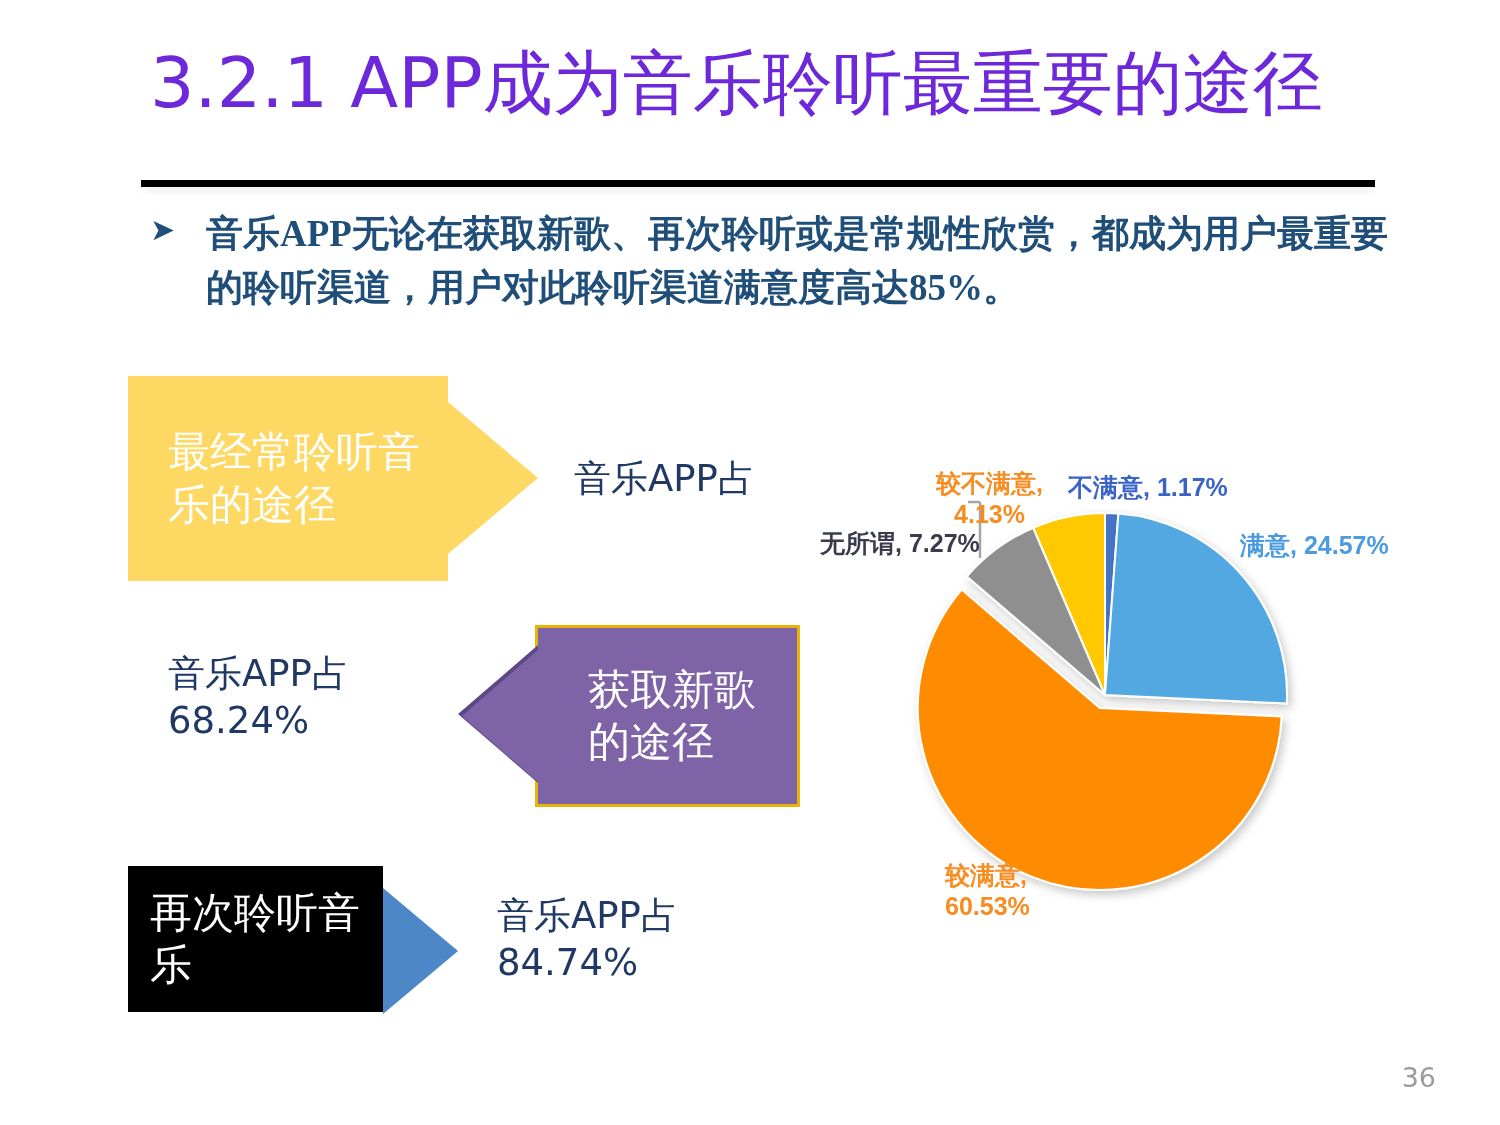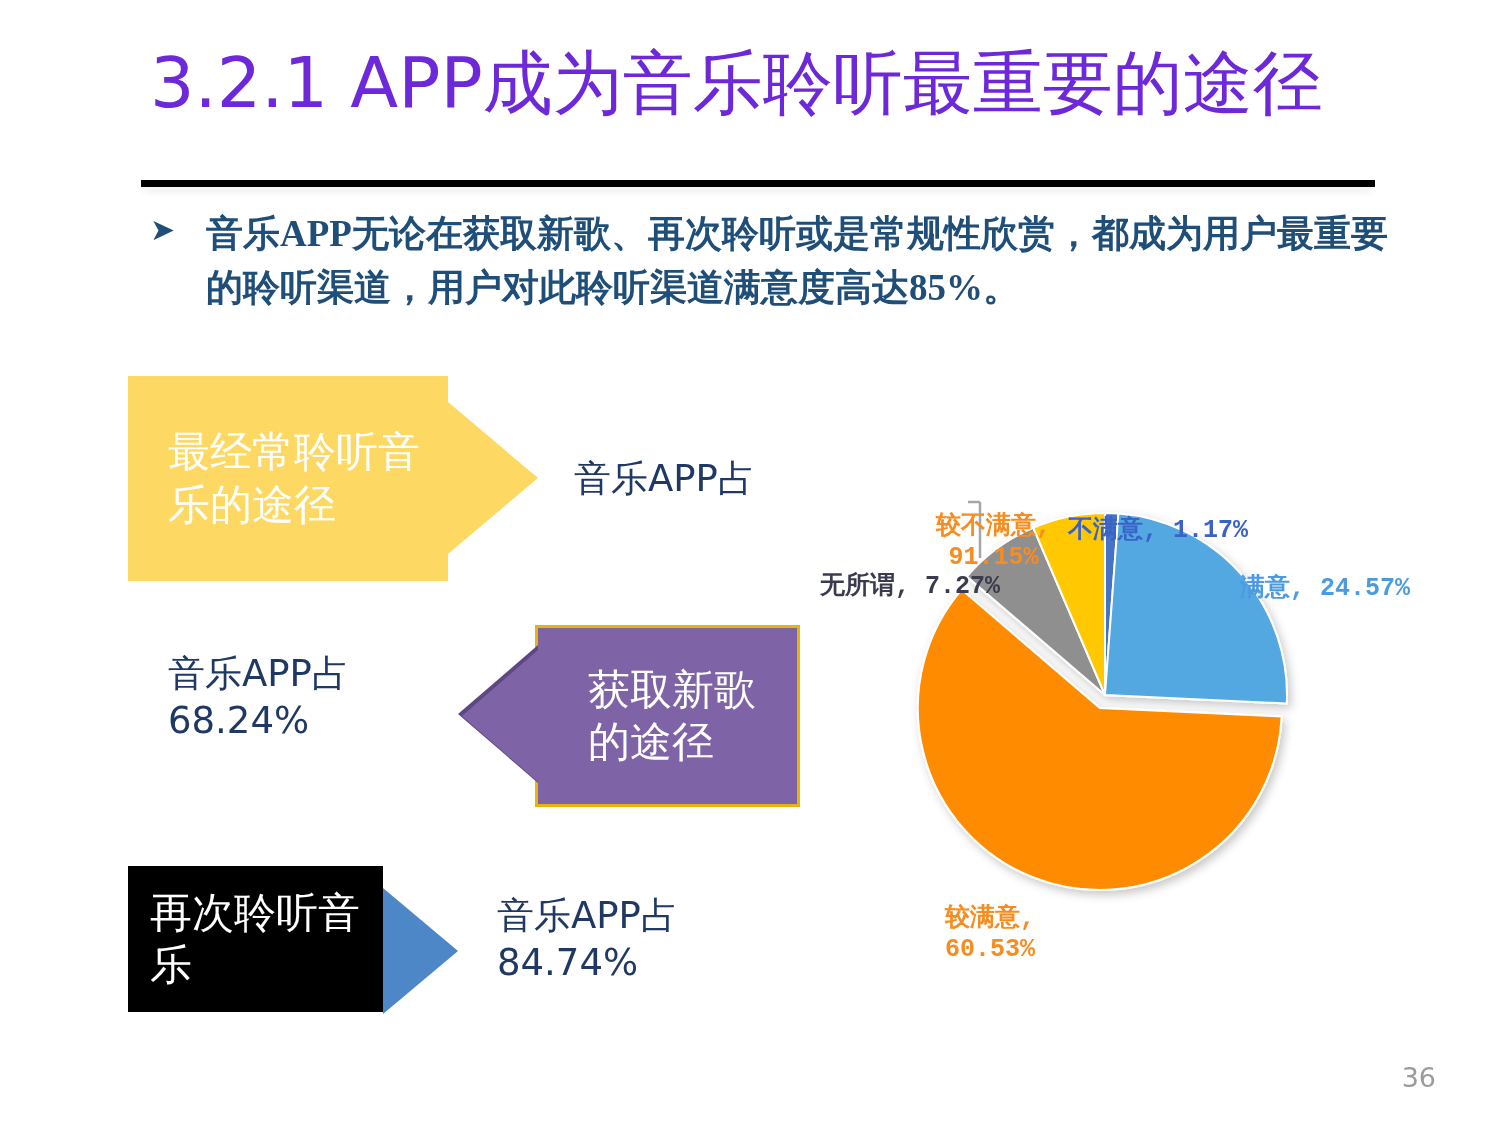--- a/index.html
+++ b/index.html
@@ -187,26 +187,25 @@
     height: 540px;
   }
   .pie-wrap {
     position: absolute;
     left: 0; top: 0;
     width: 640px;
     height: 540px;
   }
   .pie-label {
     position: absolute;
-    font-family: Liberation Mono, monospace;
+    font-family: Liberation Sans, sans-serif;
     font-weight: bold;
     font-size: 25px;
     line-height: 1.22;
     white-space: nowrap;
-    margin-top: 44px;
   }
   .lbl-manyi   { left: 440px; top: 90px;  color: #4B9BE0; }
   .lbl-bumanyi { left: 268px; top: 32px;  color: #3A63C8; }
   .lbl-jiaobu  { left: 136px; top: 28px;  color: #F78C20; text-align: center; }
   .lbl-wusuo   { left: 20px;  top: 88px;  color: #3B3B4E; }
   .lbl-jiaoman { left: 145px; top: 420px; color: #F78C20; }
 
   
   .page-number {
     position: absolute;
@@ -286,21 +285,21 @@
     </div>
 
     <div class="pie-label lbl-manyi">
       <span>满意, 24.57%</span>
     </div>
     <div class="pie-label lbl-bumanyi">
       <span>不满意, 1.17%</span>
     </div>
     <div class="pie-label lbl-jiaobu">
       <div>较不满意,</div>
-      <div>91.15%</div>
+      <div>4.13%</div>
     </div>
     <div class="pie-label lbl-wusuo">
       <span>无所谓, 7.27%</span>
     </div>
     <div class="pie-label lbl-jiaoman">
       <div>较满意,</div>
       <div>60.53%</div>
     </div>
   </div>
 

